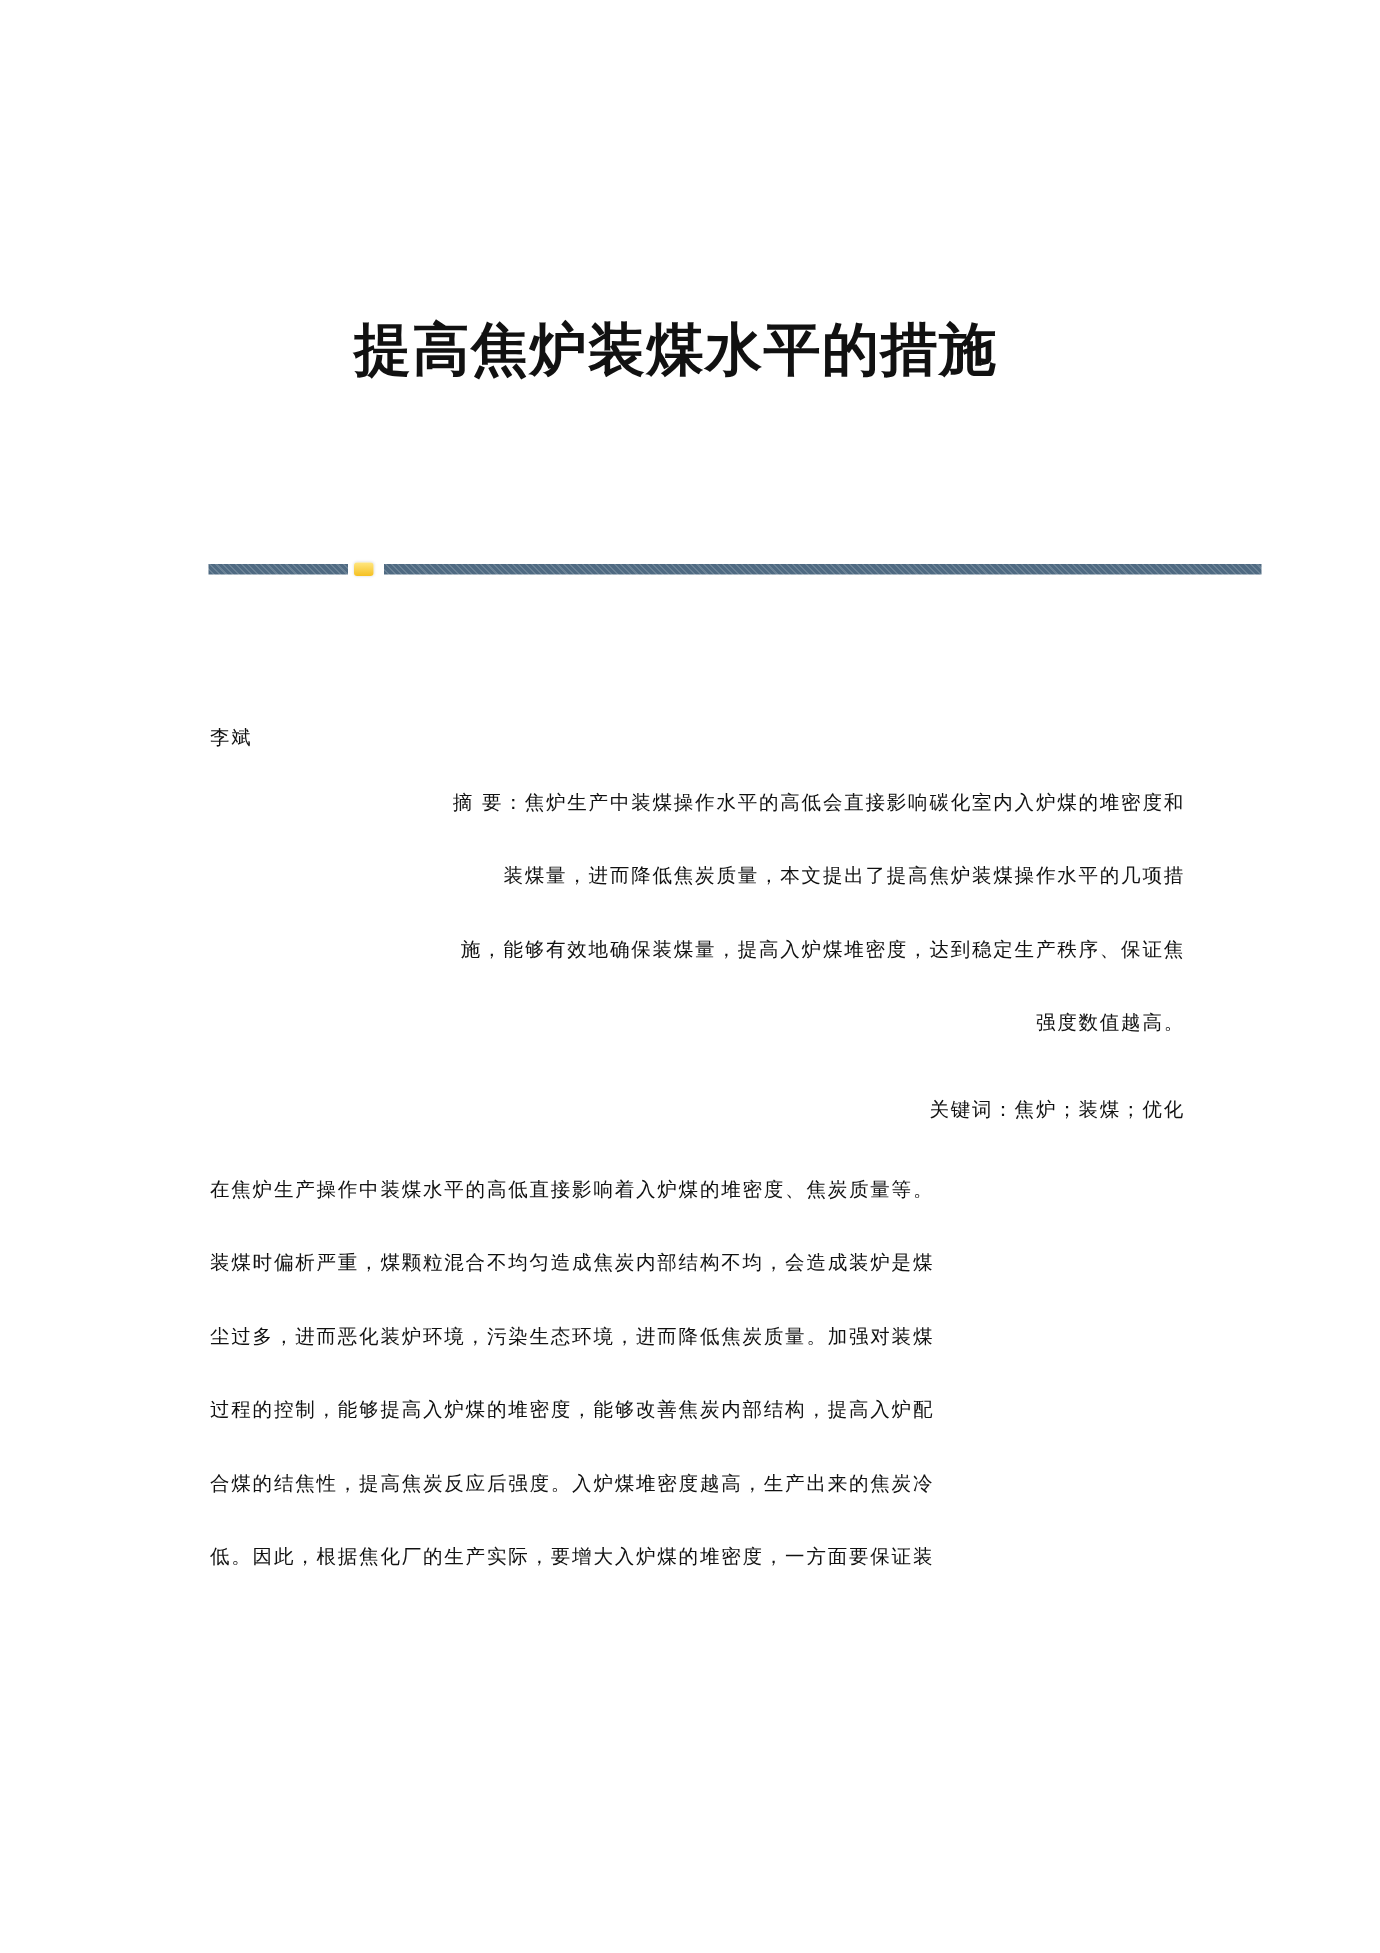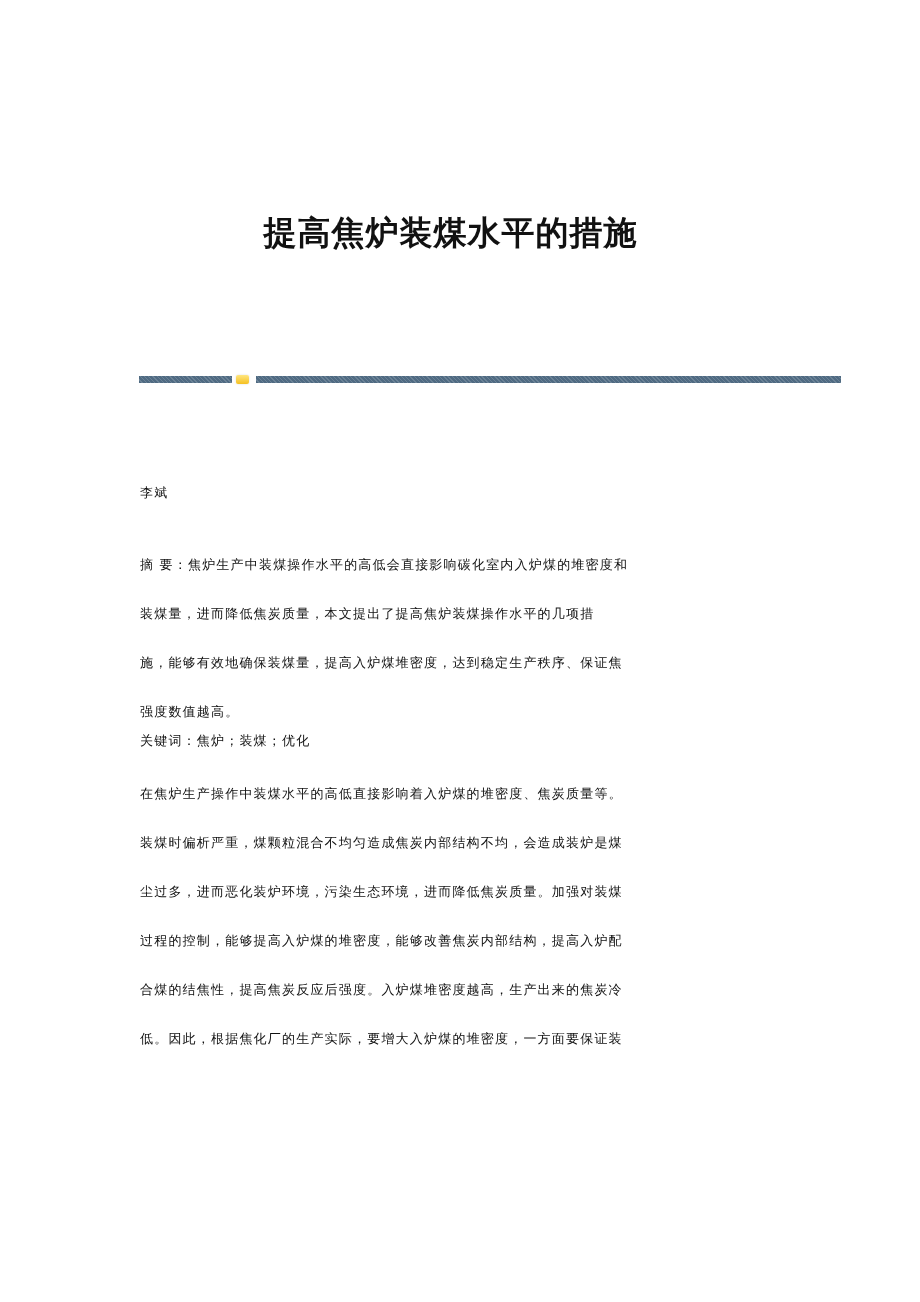--- a/index.html
+++ b/index.html
@@ -15,21 +15,21 @@
       font-family: "DejaVu Serif", "Liberation Serif", serif;
       color: #111111;
     }
     .title {
       position: absolute;
       top: 213px;
       left: 0;
       width: 901px;
       text-align: center;
       font-family: "DejaVu Sans", sans-serif;
-      font-size: 33px;
+      font-size: 38px;
       font-weight: bold;
       letter-spacing: 1px;
       line-height: 40px;
     }
     .divider {
       position: absolute;
       top: 375px;
       left: 139px;
       width: 702px;
       height: 9px;
@@ -82,28 +82,28 @@
 <div class="divider">
   <div class="bar-left"></div>
   <div class="gem"></div>
   <div class="bar-right"></div>
 </div>
 
 <div class="text" style="top:468px;">
   <span class="line">李斌</span>
 </div>
 
-<div class="text" style="top:540px;">
+<div class="text" style="top:511px;text-align:right;">
   <span class="line">摘 要：焦炉生产中装煤操作水平的高低会直接影响碳化室内入炉煤的堆密度和</span>
   <span class="line">装煤量，进而降低焦炭质量，本文提出了提高焦炉装煤操作水平的几项措</span>
   <span class="line">施，能够有效地确保装煤量，提高入炉煤堆密度，达到稳定生产秩序、保证焦</span>
   <span class="line">强度数值越高。</span>
 </div>
 
-<div class="text" style="top:716px;">
+<div class="text" style="top:716px;text-align:right;">
   <span class="line">关键词：焦炉；装煤；优化</span>
 </div>
 
 <div class="text" style="top:769px;">
   <span class="line">在焦炉生产操作中装煤水平的高低直接影响着入炉煤的堆密度、焦炭质量等。</span>
   <span class="line">装煤时偏析严重，煤颗粒混合不均匀造成焦炭内部结构不均，会造成装炉是煤</span>
   <span class="line">尘过多，进而恶化装炉环境，污染生态环境，进而降低焦炭质量。加强对装煤</span>
   <span class="line">过程的控制，能够提高入炉煤的堆密度，能够改善焦炭内部结构，提高入炉配</span>
   <span class="line">合煤的结焦性，提高焦炭反应后强度。入炉煤堆密度越高，生产出来的焦炭冷</span>
   <span class="line">低。因此，根据焦化厂的生产实际，要增大入炉煤的堆密度，一方面要保证装</span>

